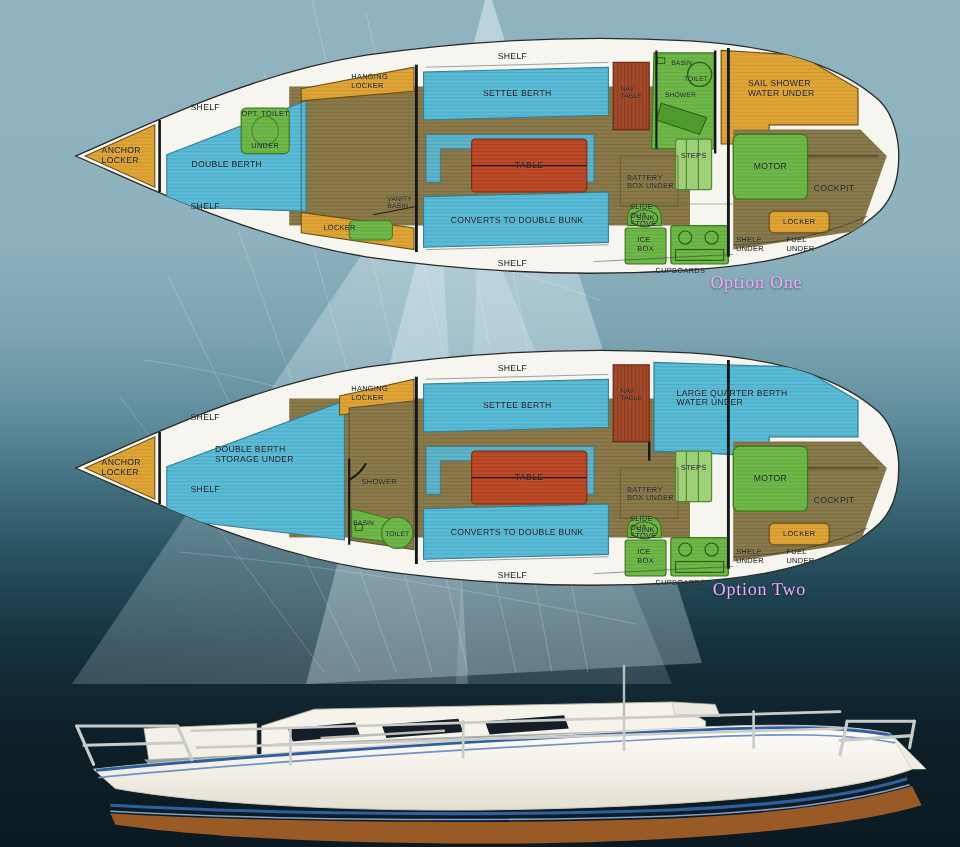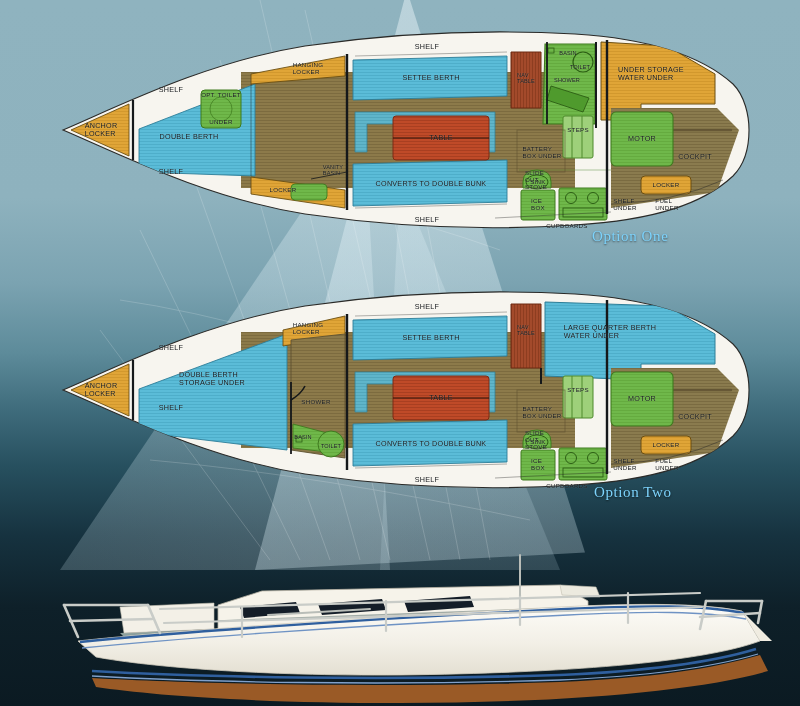--- a/index.html
+++ b/index.html
@@ -34,21 +34,21 @@
   .sail-fore{left:380px;top:180px;width:250px;height:390px;
      background:linear-gradient(180deg,rgba(222,238,244,.34),rgba(190,218,229,.18));
      clip-path:polygon(8% 0%,72% 100%,0% 100%);}
   .sail-lines{position:absolute;left:60px;top:0;width:620px;height:580px;opacity:.5;}
 
   
   .plan{position:absolute;}
   .plan svg{display:block;overflow:visible;}
 
   .opt-caption{
-    position:absolute;color:#7dd3fc;
+    position:absolute;color:#f0abfc;
     font-family:"Liberation Serif",serif;
     font-size:15px;letter-spacing:.6px;
     text-shadow:0 1px 2px rgba(0,0,0,.55);
     white-space:nowrap;
   }
 
   
   .lbl{
     position:absolute;
     font-family:"Liberation Sans",sans-serif;
@@ -232,21 +232,21 @@
     <div class="lbl" style="left:372px;top:35px">SHELF</div>
     <div class="lbl" style="left:372px;top:208px">SHELF</div>
     <div class="lbl" style="left:376px;top:66px">SETTEE BERTH</div>
     <div class="lbl" style="left:386px;top:126px">TABLE</div>
     <div class="lbl" style="left:376px;top:172px">CONVERTS TO DOUBLE BUNK</div>
     <div class="lbl xs" style="left:471px;top:66px">NAV
 TABLE</div>
     <div class="lbl xs" style="left:513px;top:41px">BASIN</div>
     <div class="lbl xs" style="left:525px;top:55px">TOILET</div>
     <div class="lbl xs" style="left:512px;top:68px">SHOWER</div>
-    <div class="lbl" style="left:596px;top:62px">UNDER STORAGE
+    <div class="lbl" style="left:596px;top:62px">SAIL SHOWER
 WATER UNDER</div>
     <div class="lbl sm" style="left:523px;top:118px">STEPS</div>
     <div class="lbl sm" style="left:487px;top:140px">BATTERY
 BOX UNDER</div>
     <div class="lbl sm" style="left:481px;top:168px">SLIDE
 OUT
 STOVE</div>
     <div class="lbl sm" style="left:482px;top:168px;opacity:0"></div>
     <div class="lbl xs" style="left:482px;top:168px;opacity:0"></div>
     <div class="lbl sm" style="left:482px;top:170px;opacity:0"></div>

